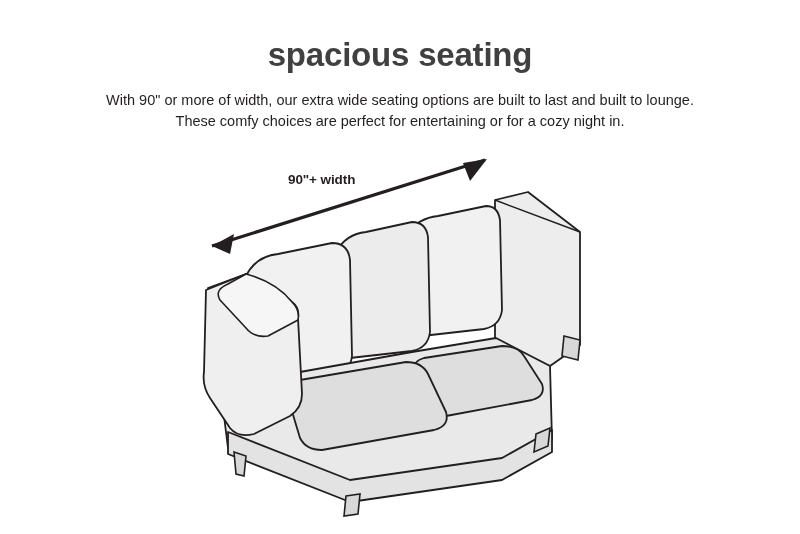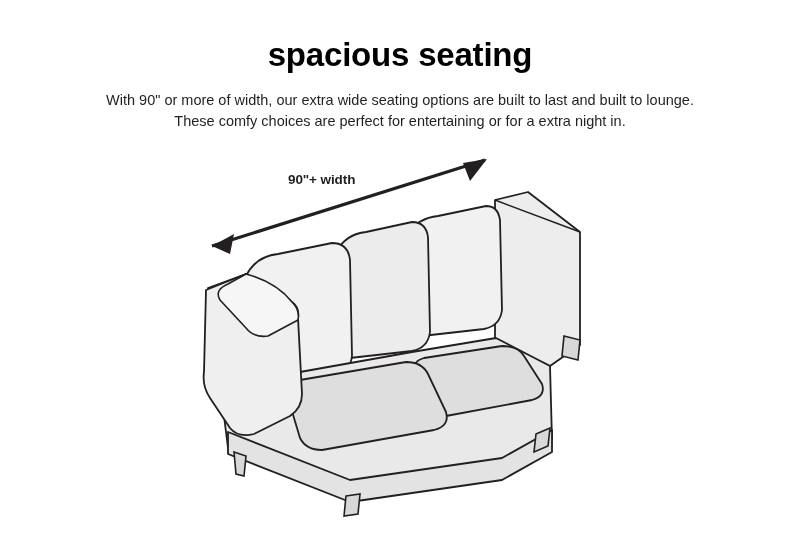--- a/index.html
+++ b/index.html
@@ -22,21 +22,21 @@
   }
   .headline {
     position: absolute;
     top: 36px;
     left: 0;
     width: 800px;
     text-align: center;
     font-size: 33px;
     font-weight: bold;
     letter-spacing: -0.2px;
-    color: #000000;
+    color: #404040;
   }
   .subcopy {
     position: absolute;
     top: 90px;
     left: 0;
     width: 800px;
     text-align: center;
     font-size: 14.5px;
     line-height: 21px;
     color: #231f20;
@@ -63,21 +63,21 @@
 </style>
 </head>
 <body>
 
 <div class="page">
 
   <div class="headline">spacious seating</div>
 
   <div class="subcopy">
     <span class="line">With 90" or more of width, our extra wide seating options are built to last and built to lounge.</span>
-    <span class="line">These comfy choices are perfect for entertaining or for a extra night in.</span>
+    <span class="line">These comfy choices are perfect for entertaining or for a cozy night in.</span>
   </div>
 
   <div class="dim-label">90"+ width</div>
 
   <div class="illustration">
     <svg viewBox="0 0 520 380" width="520" height="380">
 
       <g>
         <line x1="62" y1="106" x2="335" y2="20" stroke="#231f20" stroke-width="3.2"></line>
         <polygon points="62,106 84,94 80,114" fill="#231f20"></polygon>

